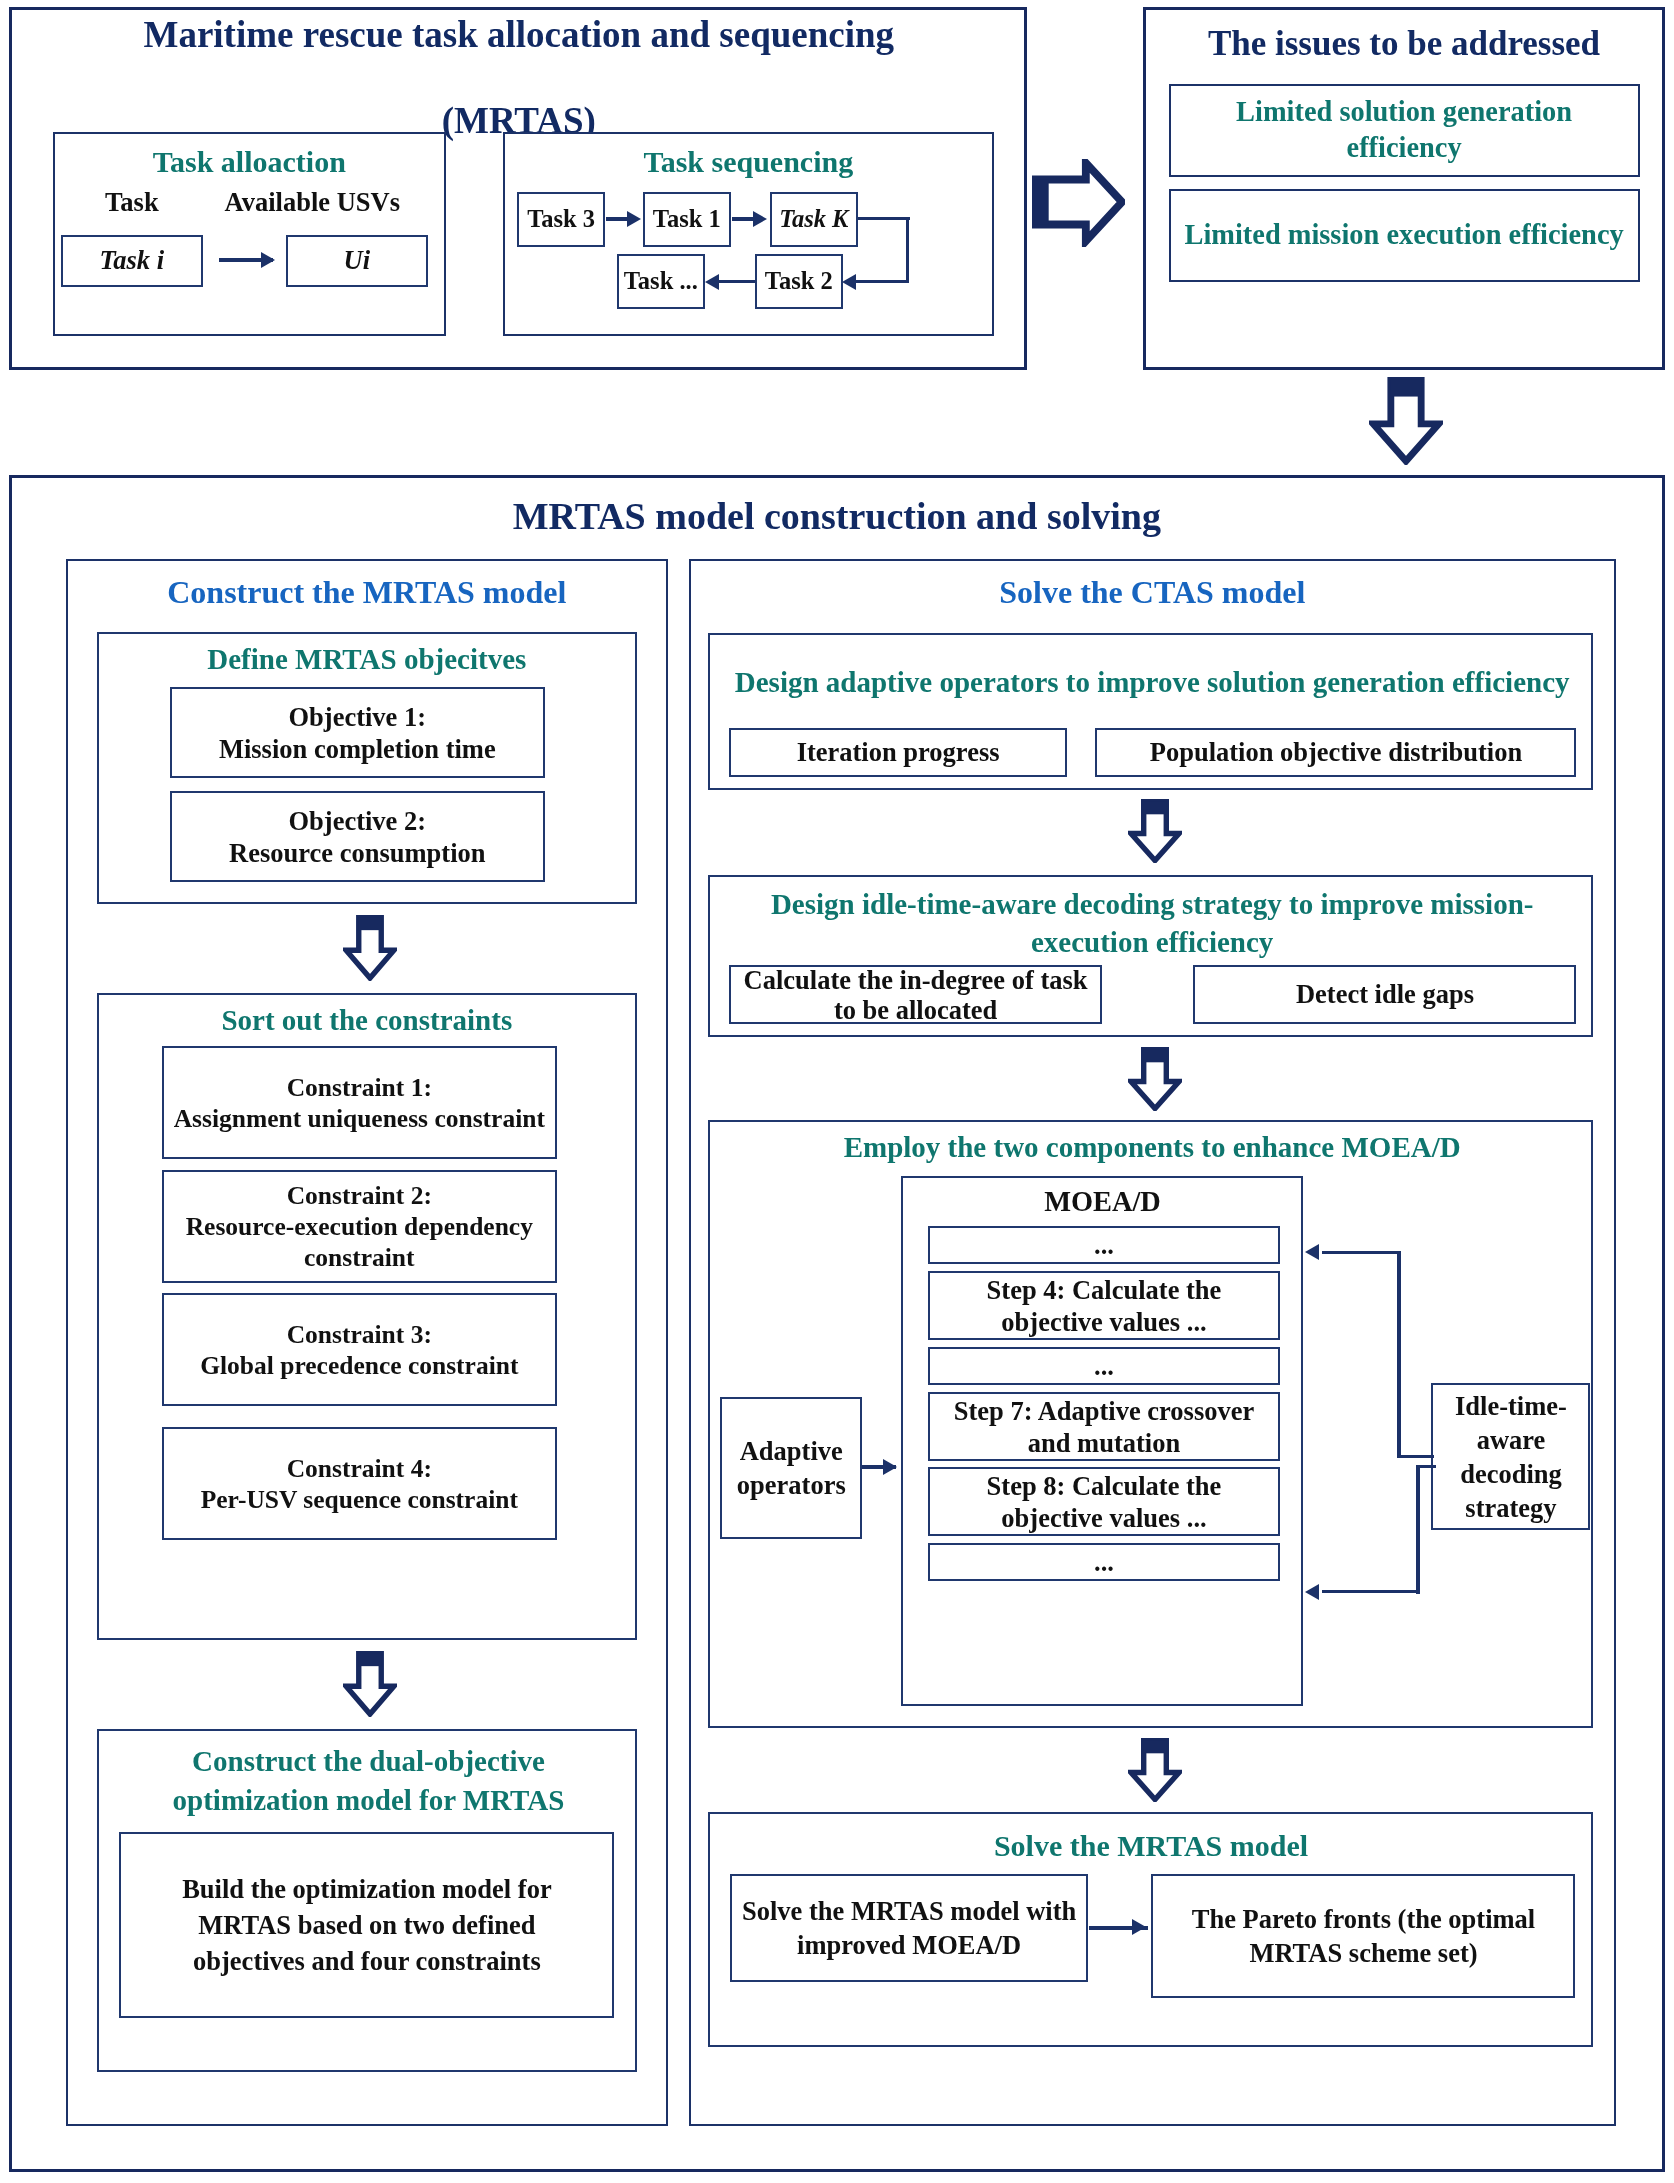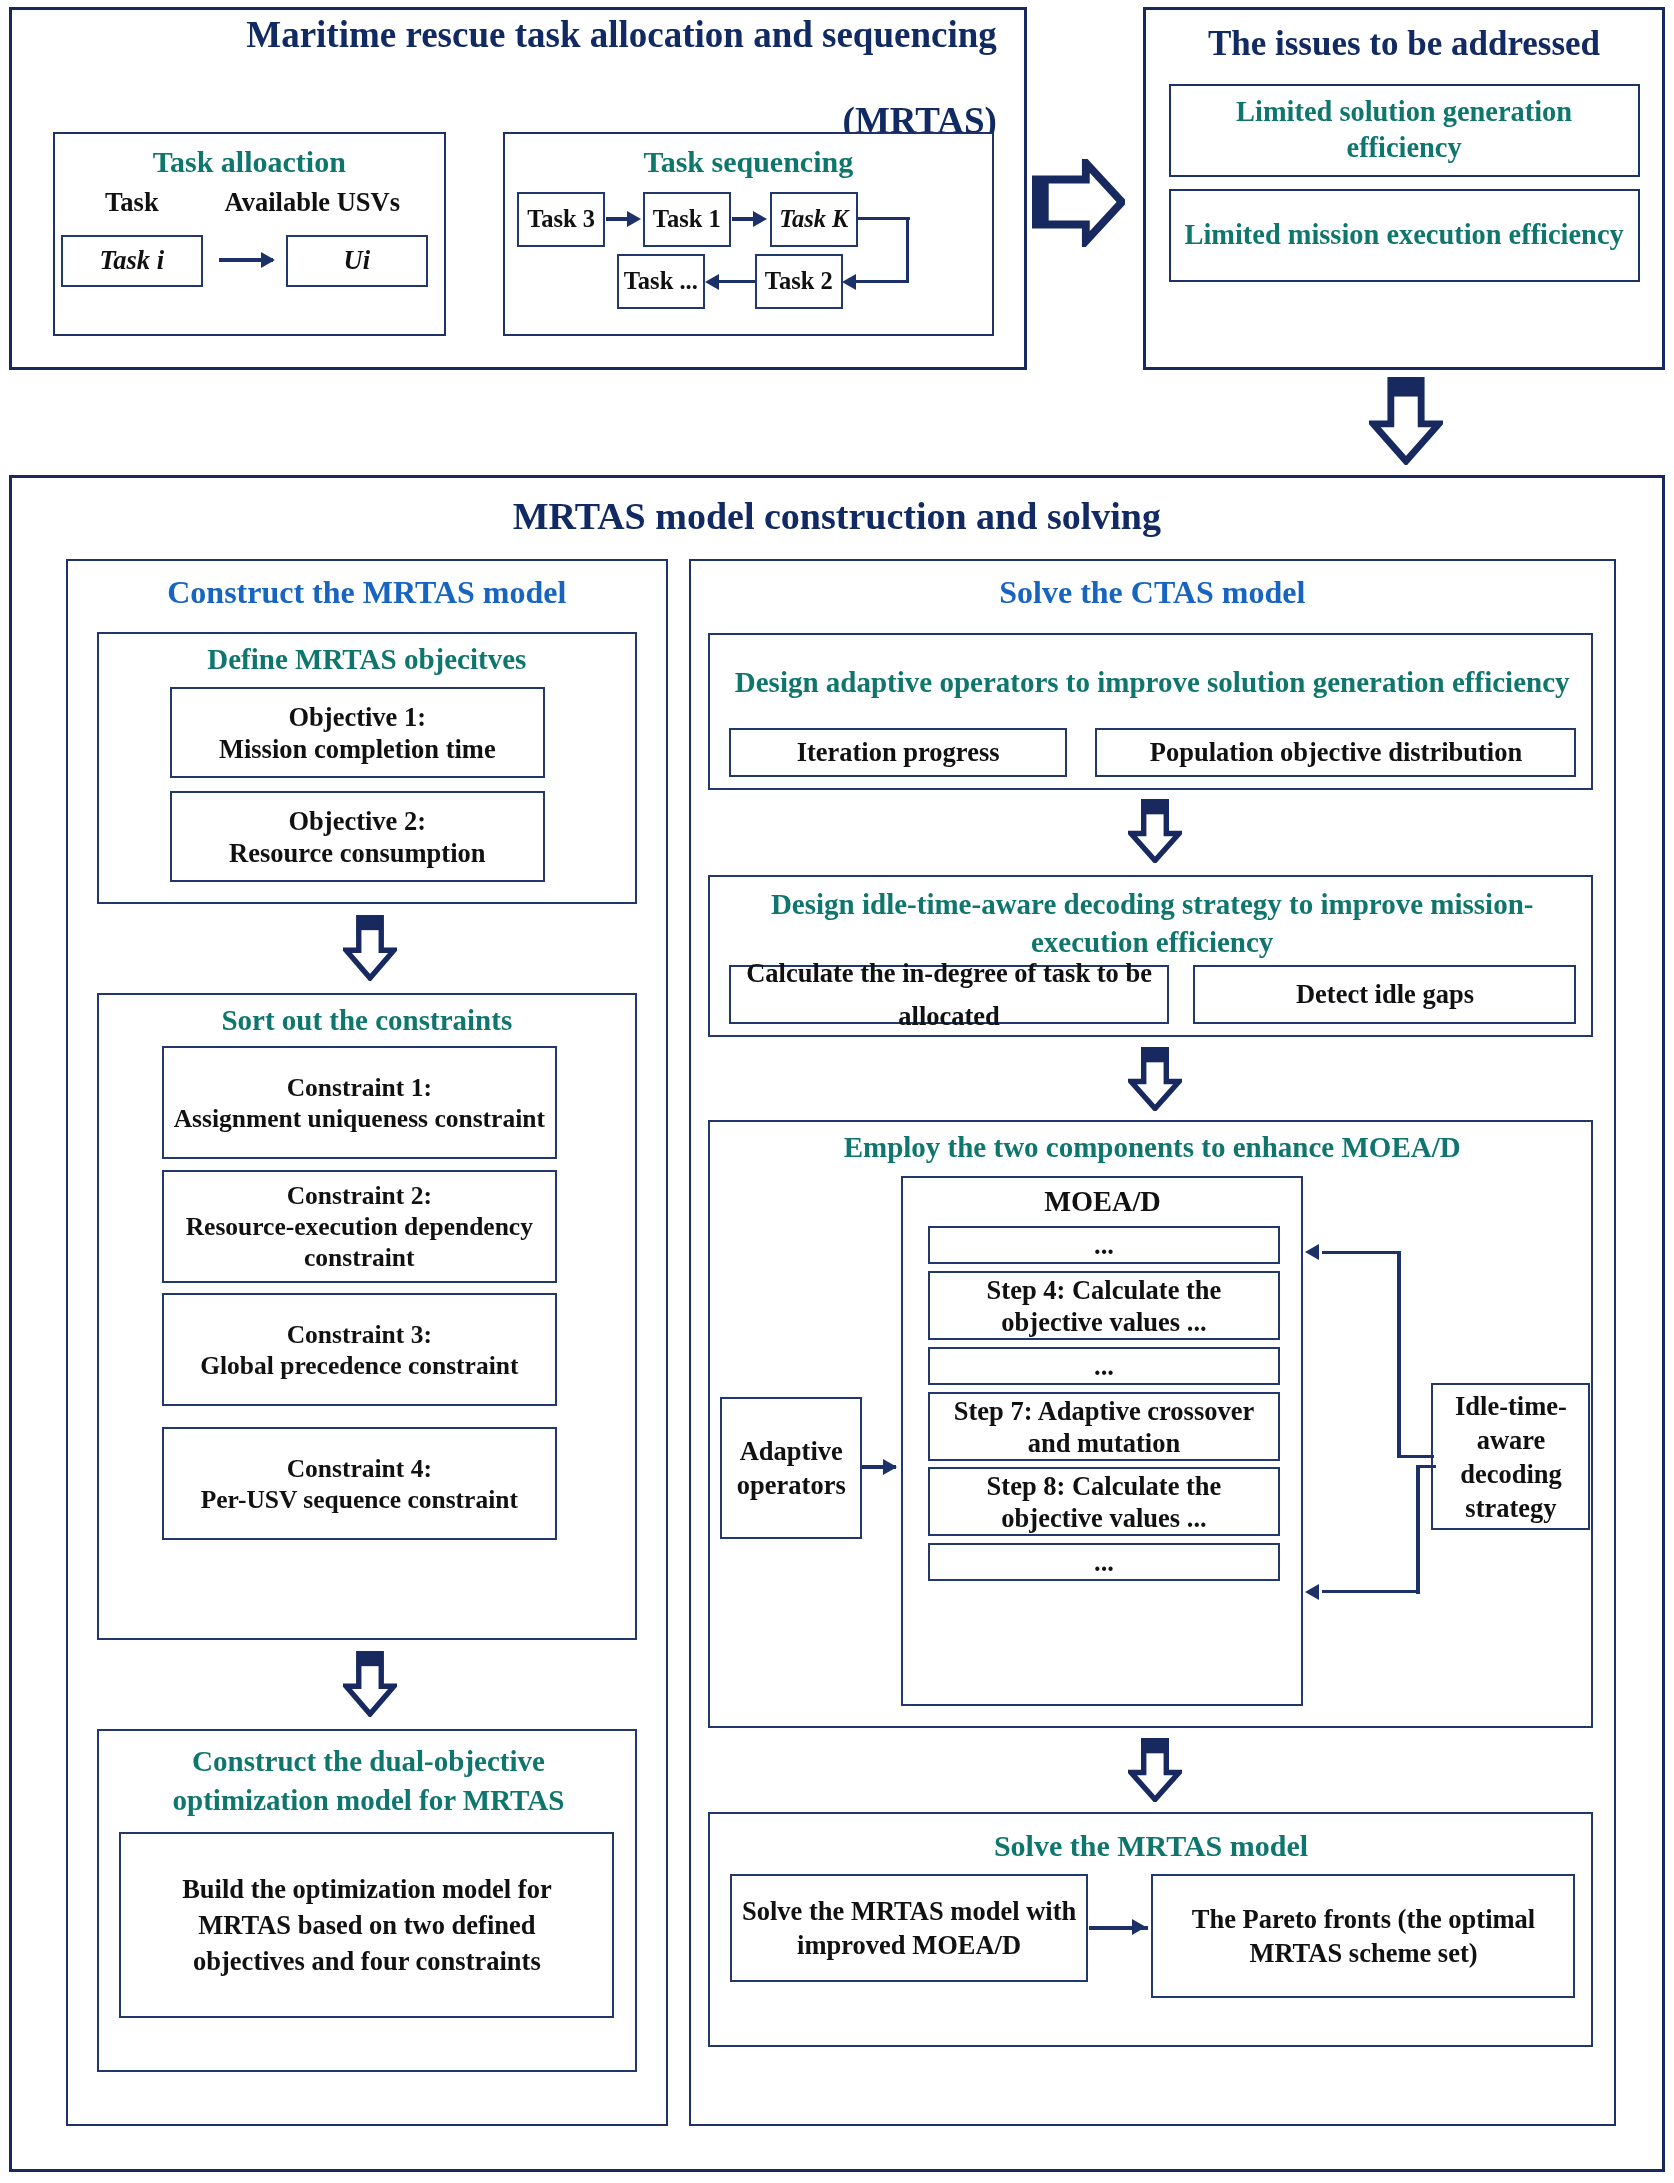--- a/index.html
+++ b/index.html
@@ -21,21 +21,21 @@
   .navyborder-xthin{ border:2px solid #20386e; background:#fff; box-sizing:border-box; }
 
   .abs{position:absolute;box-sizing:border-box;}
 
   .t-navy{color:#122a63;font-weight:bold;}
   .t-cyan{color:#0f766e;font-weight:bold;}
   .t-blue{color:#1765c0;font-weight:bold;}
   .t-black{color:#111111;font-weight:bold;}
 
   .center{display:flex;align-items:center;justify-content:center;text-align:center;}
-  .ctr-top{display:flex;align-items:flex-end;justify-content:center;text-align:center;gap:40px;}
+  .ctr-top{display:flex;align-items:center;justify-content:center;text-align:center;gap:40px;}
 
   
   .lline{position:absolute;background:#1b3168;}
   .ahead-right{position:absolute;width:0;height:0;
      border-top:8.3px solid transparent;border-bottom:8.3px solid transparent;
      border-left:14.7px solid #1b3168;}
   .ahead-left{position:absolute;width:0;height:0;
      border-top:8.3px solid transparent;border-bottom:8.3px solid transparent;
      border-right:14.7px solid #1b3168;}
 </style>
@@ -163,21 +163,21 @@
       <div class="abs navyborder-xthin center t-black" style="left:18.6px;top:93px;width:338px;height:49px;font-size:26.5px;">Iteration progress</div>
     </div>
 
     <svg class="abs" width="54" height="64" style="left:437px;top:238px;" viewBox="0 0 110 130">
       <polygon points="32,5 78,5 78,70 104,70 55,125 6,70 32,70" fill="#ffffff" stroke="#17295f" stroke-width="11" stroke-linejoin="miter"></polygon>
       <rect x="32" y="5" width="46" height="26" fill="#17295f"></rect>
     </svg>
 
     <div class="abs navyborder-xthin" style="left:17.7px;top:314px;width:885px;height:162px;">
       <div class="abs center t-cyan" style="left:13.7px;top:5.9px;width:856px;height:81px;font-size:29px;line-height:38px;">Design idle-time-aware decoding strategy to improve mission-execution efficiency</div>
-      <div class="abs navyborder-xthin center t-black" style="left:18.6px;top:88px;width:440px;height:59px;font-size:26.5px;line-height:43px;padding:0 7.8px;">Calculate the in-degree of task to be allocated</div>
+      <div class="abs navyborder-xthin center t-black" style="left:18.6px;top:88px;width:373px;height:59px;font-size:26.5px;line-height:30px;padding:0 7.8px;">Calculate the in-degree of task to be allocated</div>
       <div class="abs navyborder-xthin center t-black" style="left:483px;top:88px;width:383px;height:59px;font-size:26.5px;">Detect idle gaps</div>
     </div>
 
     <svg class="abs" width="54" height="64" style="left:437px;top:486px;" viewBox="0 0 110 130">
       <polygon points="32,5 78,5 78,70 104,70 55,125 6,70 32,70" fill="#ffffff" stroke="#17295f" stroke-width="11" stroke-linejoin="miter"></polygon>
       <rect x="32" y="5" width="46" height="26" fill="#17295f"></rect>
     </svg>
 
     <div class="abs navyborder-xthin" style="left:17.7px;top:559px;width:885px;height:608px;">
       <div class="abs center t-cyan" style="left:13.7px;top:5.9px;width:856px;height:39px;font-size:29px;">Employ the two components to enhance MOEA/D</div>

